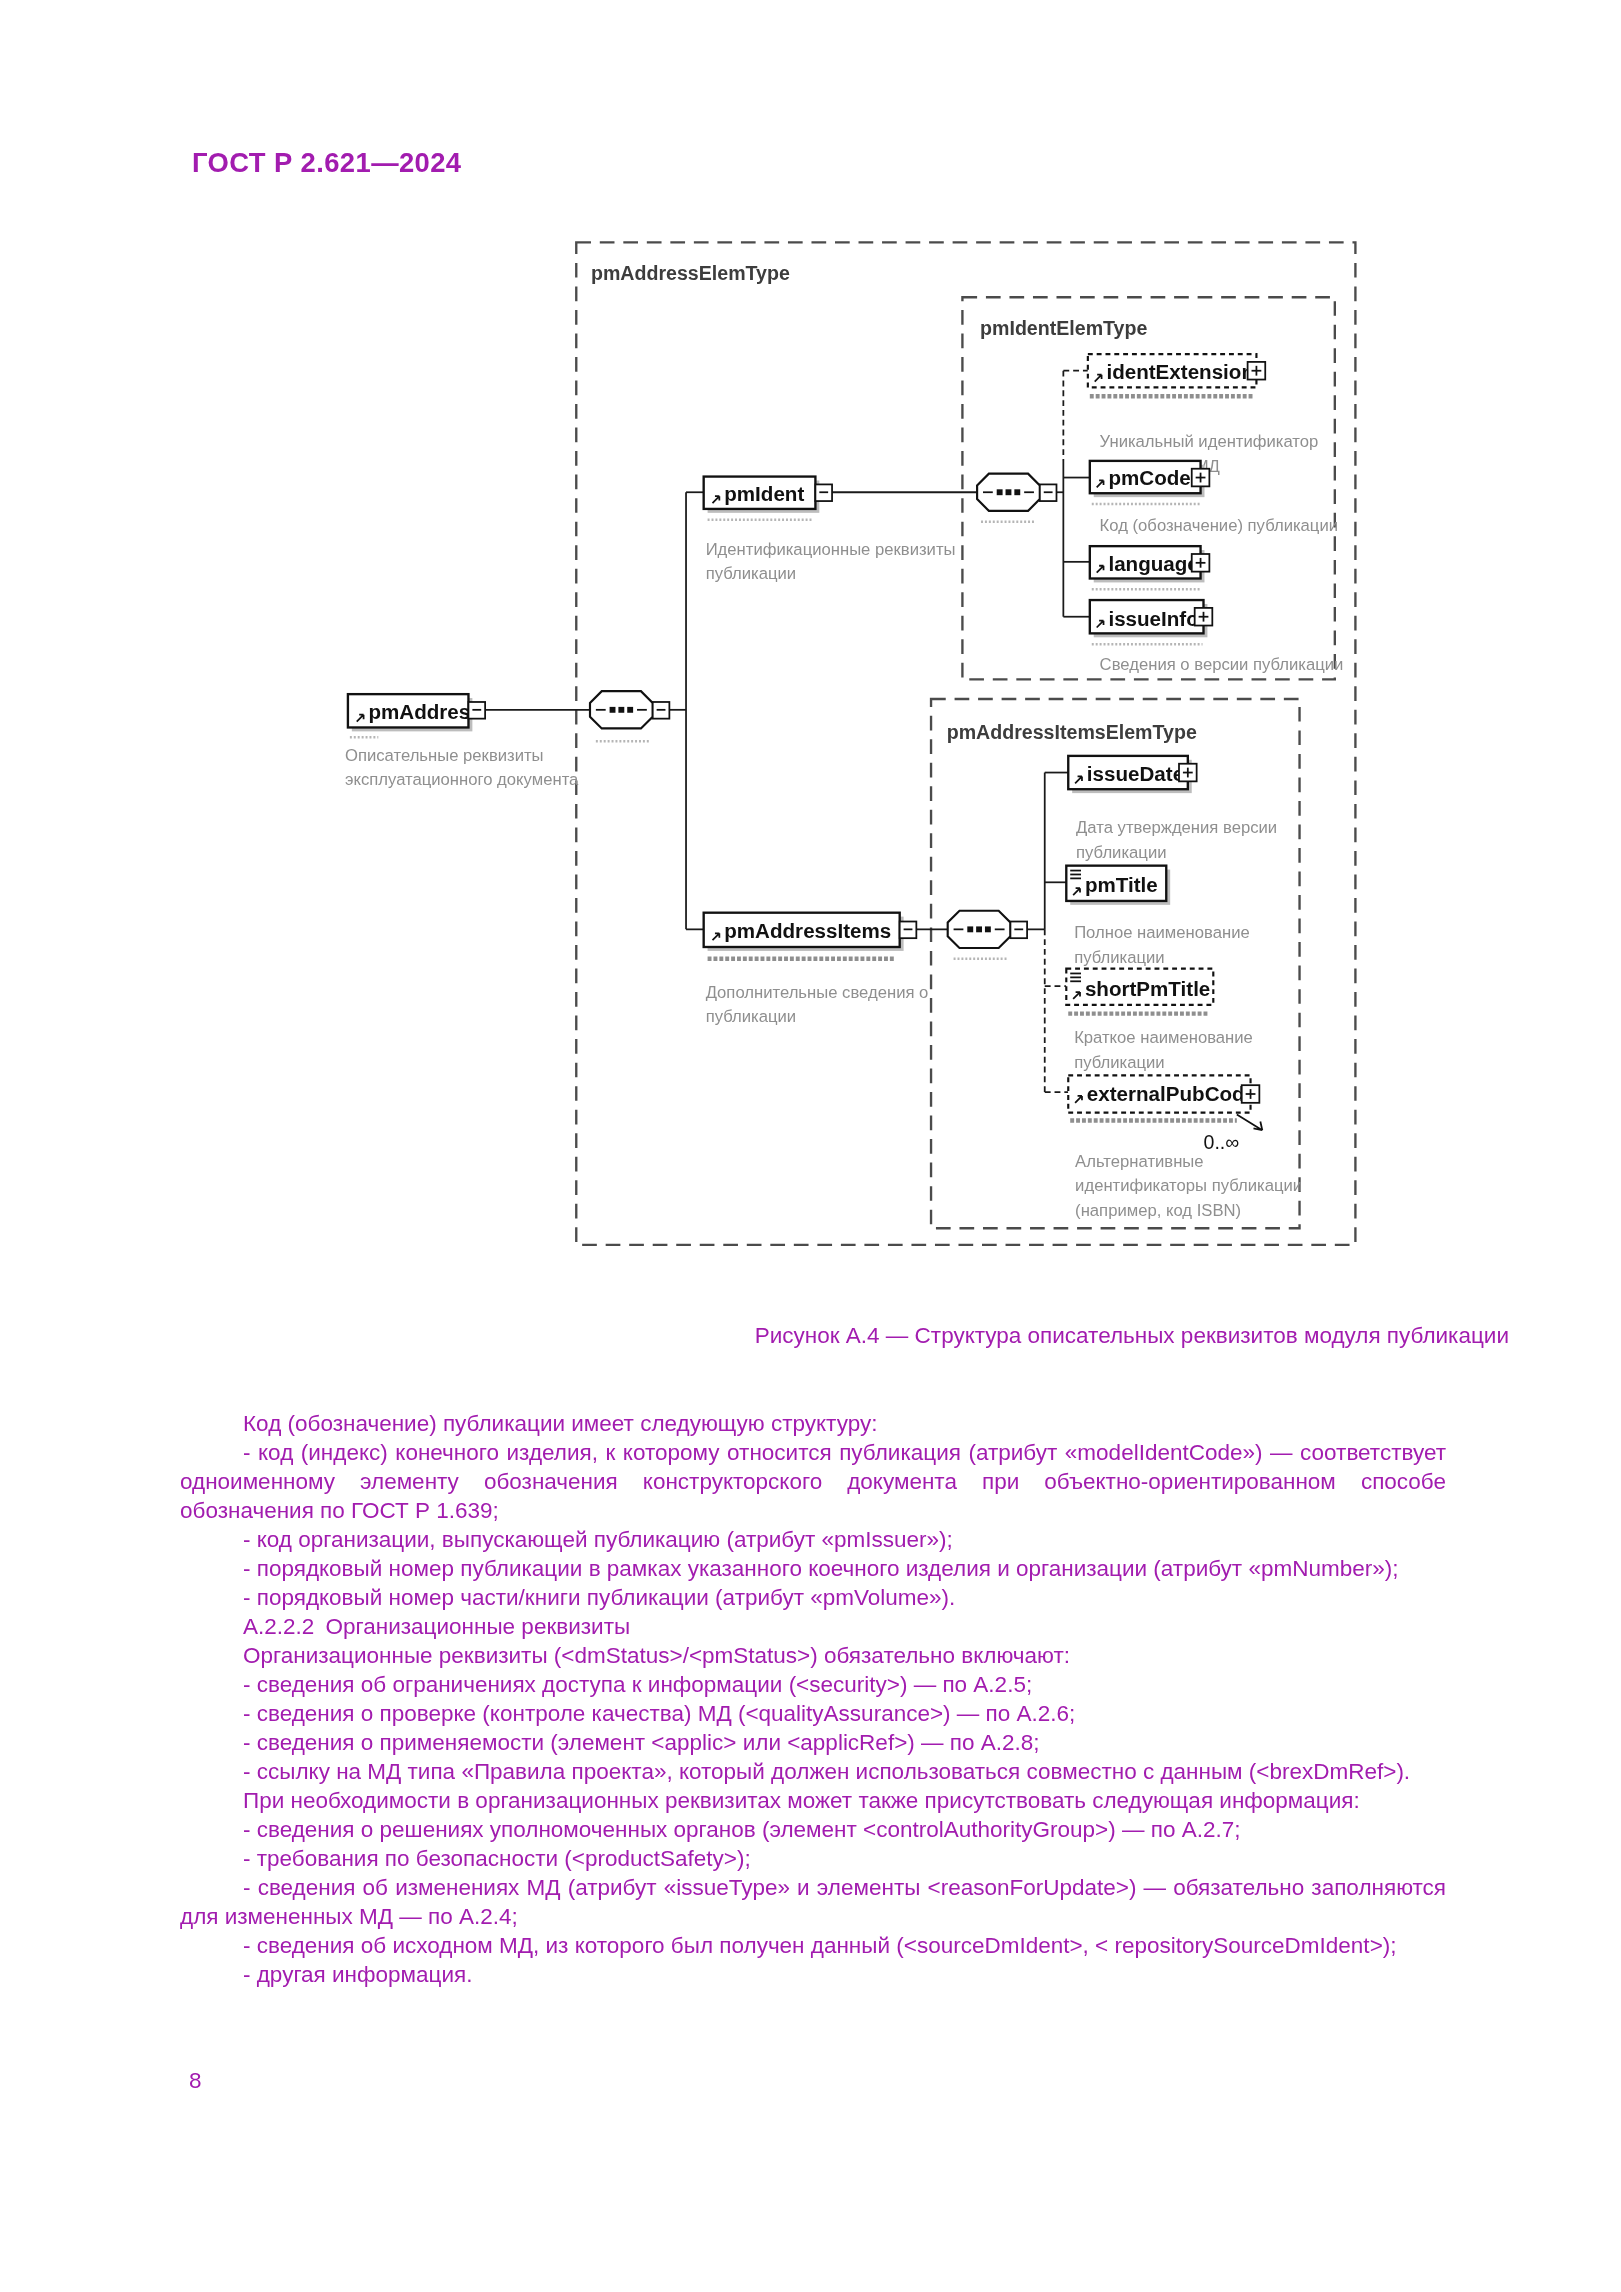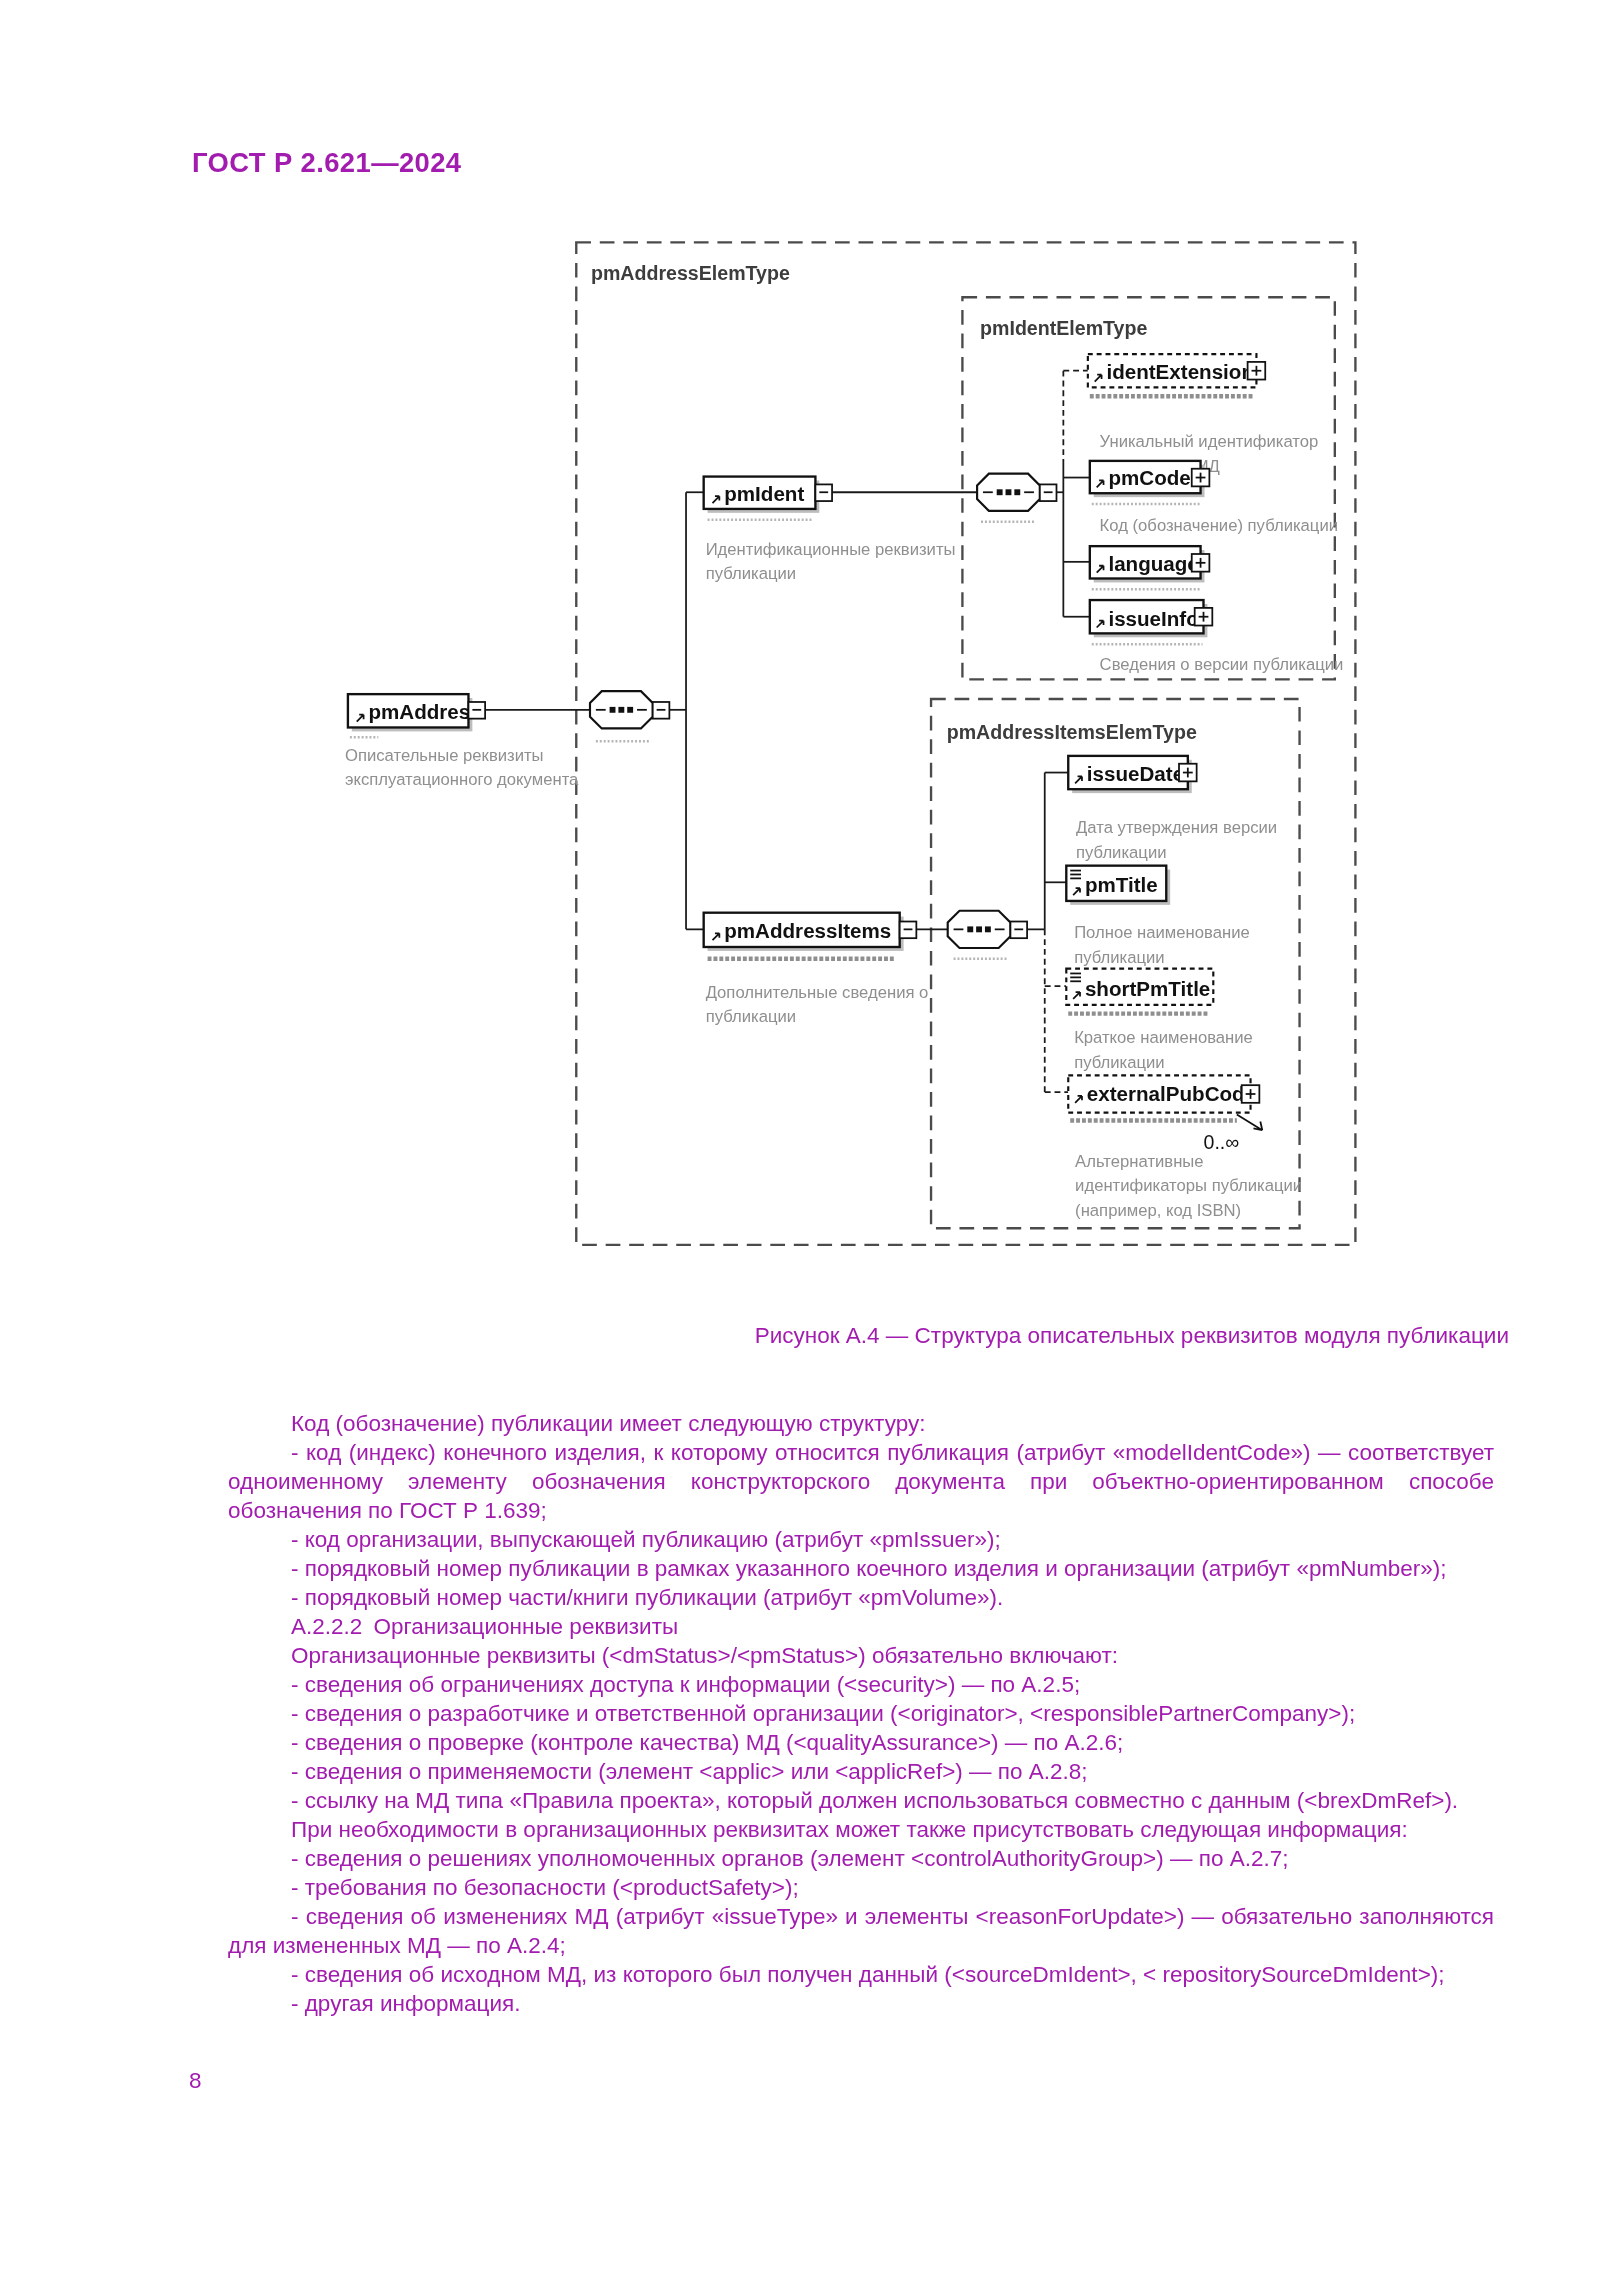--- a/index.html
+++ b/index.html
@@ -1,20 +1,20 @@
 <!DOCTYPE html>
 <html><head>
 <meta charset="utf-8">
 <style>
   html,body{margin:0;padding:0;background:#e8e8e8;}
   .page{position:relative;width:1621px;height:2293px;background:#ffffff;margin:0 auto;
         font-family:"Liberation Sans",sans-serif;color:#a21caf;overflow:hidden;}
   .header{position:absolute;left:192px;top:147px;font-size:27.4px;font-weight:bold;letter-spacing:0.4px;}
   .figcaption{position:absolute;left:191px;top:1323px;width:1318px;text-align:right;font-size:22.5px;}
-  .bodytext{position:absolute;left:180px;top:1409px;width:1266px;font-size:22.5px;line-height:29px;text-align:justify;margin-left:48px;}
+  .bodytext{position:absolute;left:180px;top:1409px;width:1266px;font-size:22.5px;line-height:29px;text-align:justify;}
   .bodytext p{margin:0;text-indent:63px;}
   .pagenum{position:absolute;left:189px;top:2068px;font-size:22.5px;}
 
   
   svg{position:absolute;left:0;top:0;}
   .dashedrect{fill:none;stroke:#4b4b4b;stroke-width:2.4;stroke-dasharray:15 9;}
   .typelabel{font-weight:bold;font-size:20px;fill:#3d3d3d;}
   .eshadow{fill:#bdbdbd;}
   .ebox{fill:#ffffff;stroke:#111111;stroke-width:2.4;}
   .ebox.dashedbox{stroke-dasharray:5 4;stroke-width:2.2;}
@@ -263,21 +263,20 @@
 
   <div class="bodytext">
       <p>Код (обозначение) публикации имеет следующую структуру:</p>
       <p>- код (индекс) конечного изделия, к которому относится публикация (атрибут «modelIdentCode») — соответствует одноименному элементу обозначения конструкторского документа при объектно-ориентированном способе обозначения по ГОСТ Р 1.639;</p>
       <p>- код организации, выпускающей публикацию (атрибут «pmIssuer»);</p>
       <p>- порядковый номер публикации в рамках указанного коечного изделия и организации (атрибут «pmNumber»);</p>
       <p>- порядковый номер части/книги публикации (атрибут «pmVolume»).</p>
       <p>А.2.2.2 Организационные реквизиты</p>
       <p>Организационные реквизиты (&lt;dmStatus&gt;/&lt;pmStatus&gt;) обязательно включают:</p>
       <p>- сведения об ограничениях доступа к информации (&lt;security&gt;) — по А.2.5;</p>
-      <p>- сведения о разработчике и ответственной организации (&lt;originator&gt;, &lt;responsiblePartnerCompany&gt;);</p>
       <p>- сведения о проверке (контроле качества) МД (&lt;qualityAssurance&gt;) — по А.2.6;</p>
       <p>- сведения о применяемости (элемент &lt;applic&gt; или &lt;applicRef&gt;) — по А.2.8;</p>
       <p>- ссылку на МД типа «Правила проекта», который должен использоваться совместно с данным (&lt;brexDmRef&gt;).</p>
       <p>При необходимости в организационных реквизитах может также присутствовать следующая информация:</p>
       <p>- сведения о решениях уполномоченных органов (элемент &lt;controlAuthorityGroup&gt;) — по А.2.7;</p>
       <p>- требования по безопасности (&lt;productSafety&gt;);</p>
       <p>- сведения об изменениях МД (атрибут «issueType» и элементы &lt;reasonForUpdate&gt;) — обязательно заполняются для измененных МД — по А.2.4;</p>
       <p>- сведения об исходном МД, из которого был получен данный (&lt;sourceDmIdent&gt;, &lt; repositorySourceDmIdent&gt;);</p>
       <p>- другая информация.</p>
     </div>

